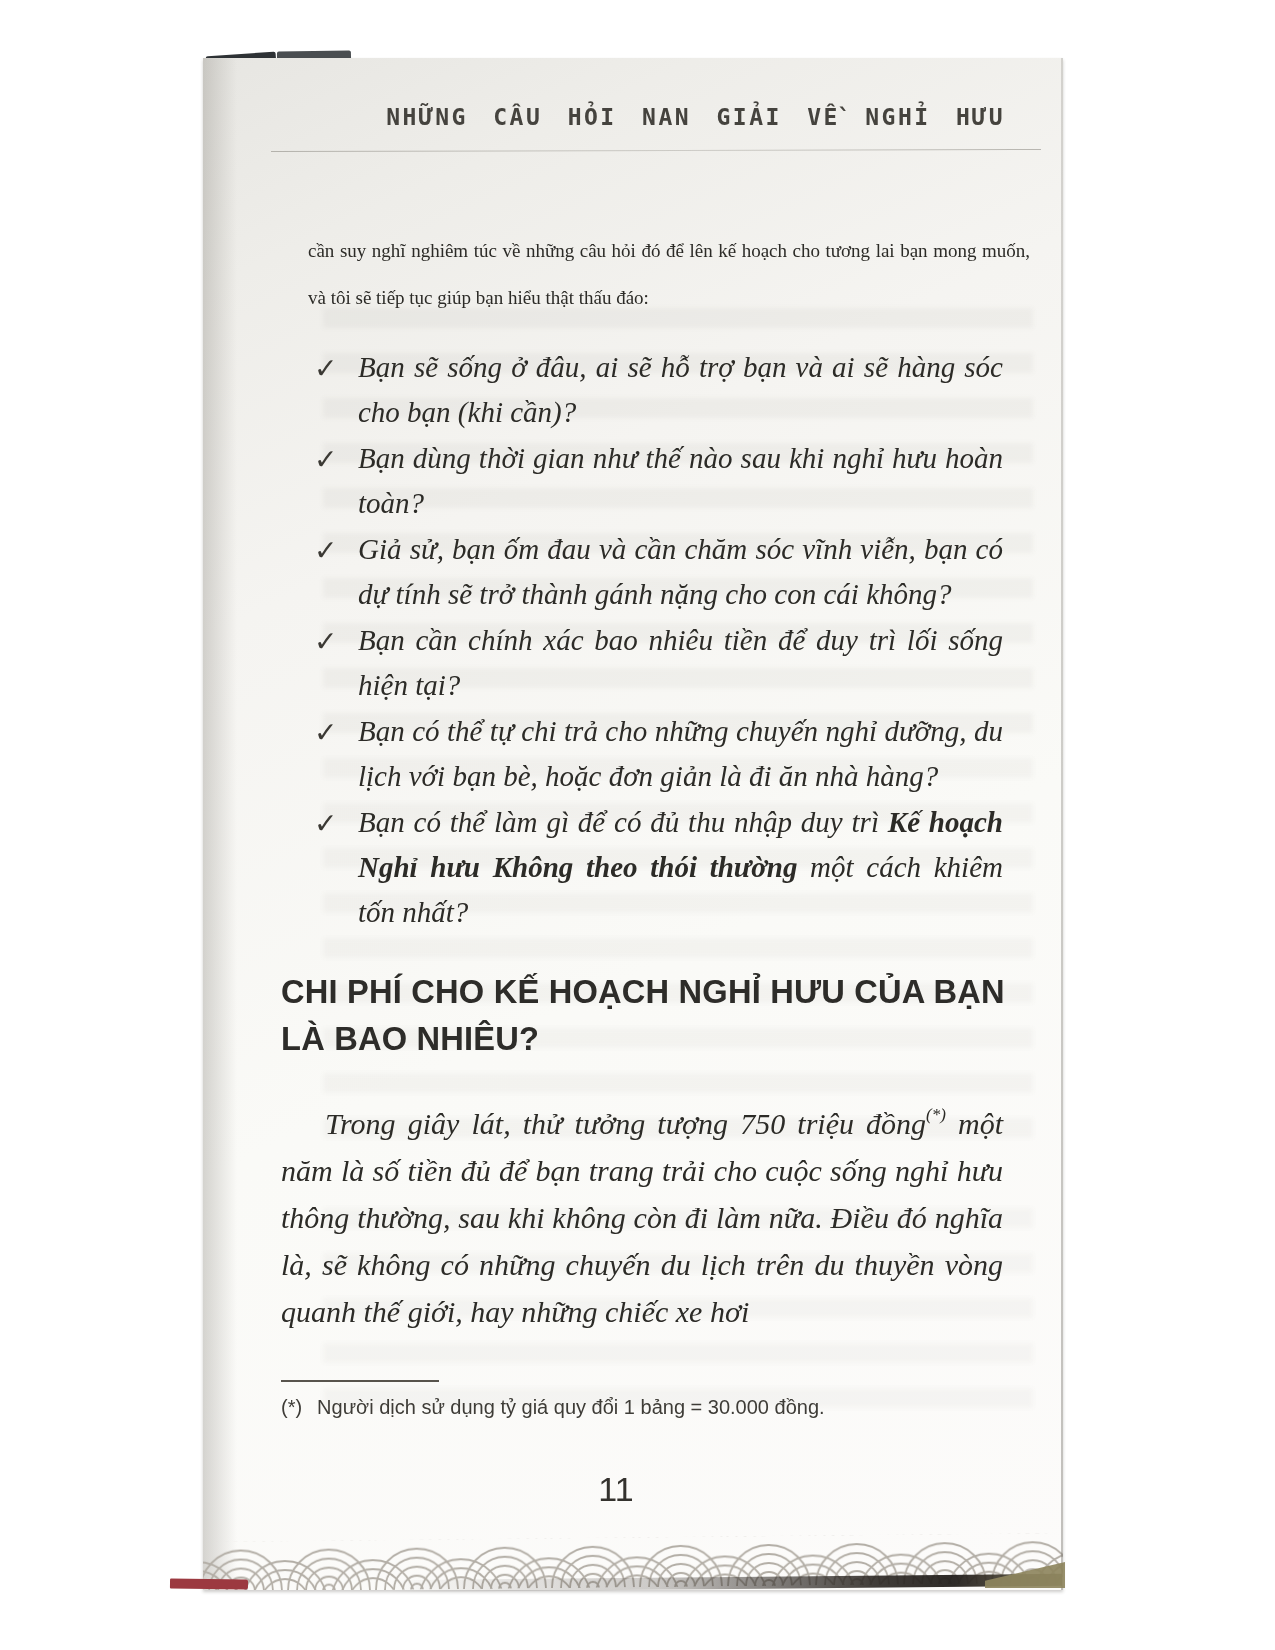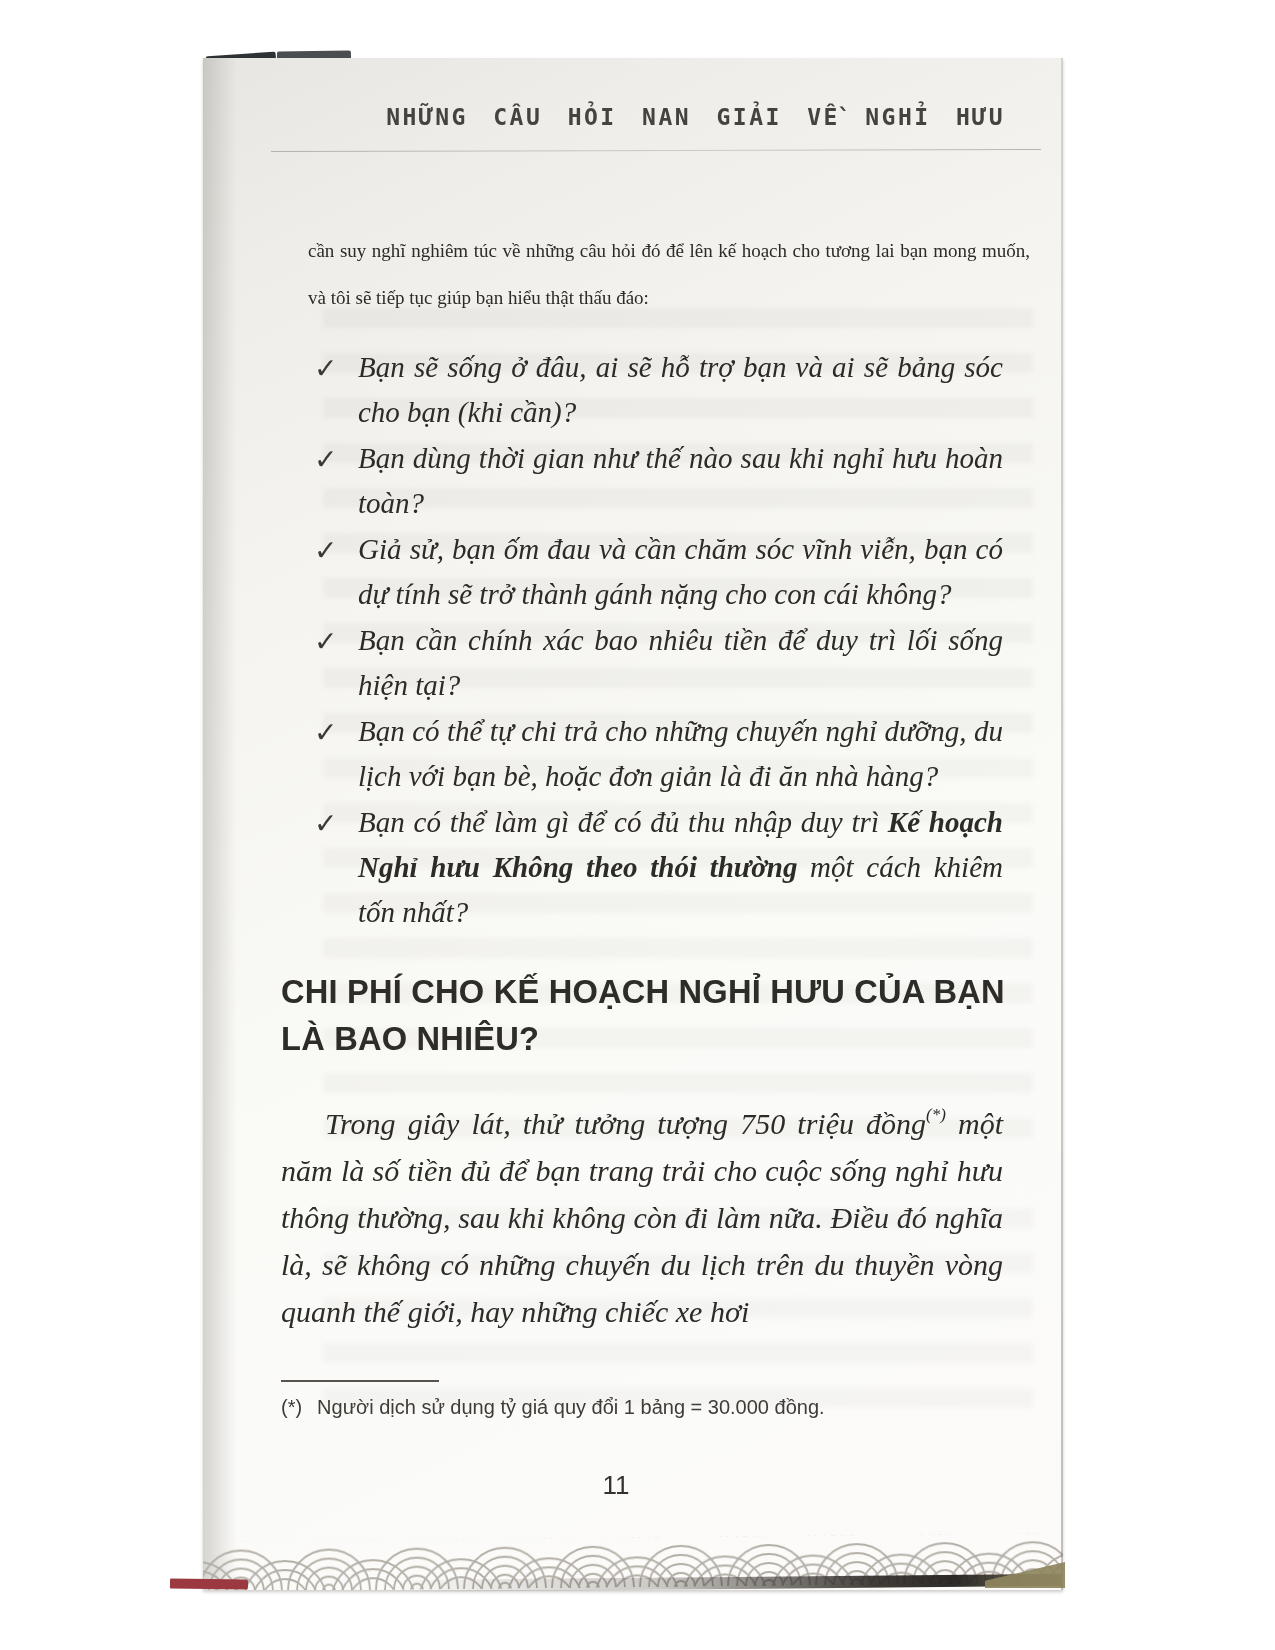--- a/index.html
+++ b/index.html
@@ -76,21 +76,21 @@
     background:#58544d;
   }
   .footnote{
     position:absolute;top:1336px;left:78px;width:722px;
     font-family:"Liberation Sans","DejaVu Sans",sans-serif;
     font-size:20px;line-height:26px;color:#3e3c37;
     display:flex;gap:15px;
   }
   .page-number{
     position:absolute;top:1412px;left:78px;width:722px;
-    text-align:center;font-size:26px;color:#34322e;
+    text-align:center;font-size:34px;color:#34322e;
     transform:translateX(-26px);
     font-family:"Liberation Sans","DejaVu Sans",sans-serif;
   }
   
   .waves{
     position:absolute;left:-6px;bottom:-2px;width:872px;height:50px;
     transform:rotate(-.6deg);transform-origin:left bottom;
   }
   
   .ghost{
@@ -133,21 +133,21 @@
   <div class="ghost g3"></div>
 
   <div class="running-header">NHỮNG CÂU HỎI NAN GIẢI VỀ NGHỈ HƯU</div>
   <div class="header-rule"></div>
 
   <p class="intro">cần suy nghĩ nghiêm túc về những câu hỏi đó để lên kế hoạch cho tương lai bạn mong muốn, và tôi sẽ tiếp tục giúp bạn hiểu thật thấu đáo:</p>
 
   <ul class="checklist">
     <li>
       <span class="check">✓</span>
-      <span>Bạn sẽ sống ở đâu, ai sẽ hỗ trợ bạn và ai sẽ bảng sóc cho bạn (khi cần)?</span>
+      <span>Bạn sẽ sống ở đâu, ai sẽ hỗ trợ bạn và ai sẽ hàng sóc cho bạn (khi cần)?</span>
     </li>
     <li>
       <span class="check">✓</span>
       <span>Bạn dùng thời gian như thế nào sau khi nghỉ hưu hoàn toàn?</span>
     </li>
     <li>
       <span class="check">✓</span>
       <span>Giả sử, bạn ốm đau và cần chăm sóc vĩnh viễn, bạn có dự tính sẽ trở thành gánh nặng cho con cái không?</span>
     </li>
     <li>

